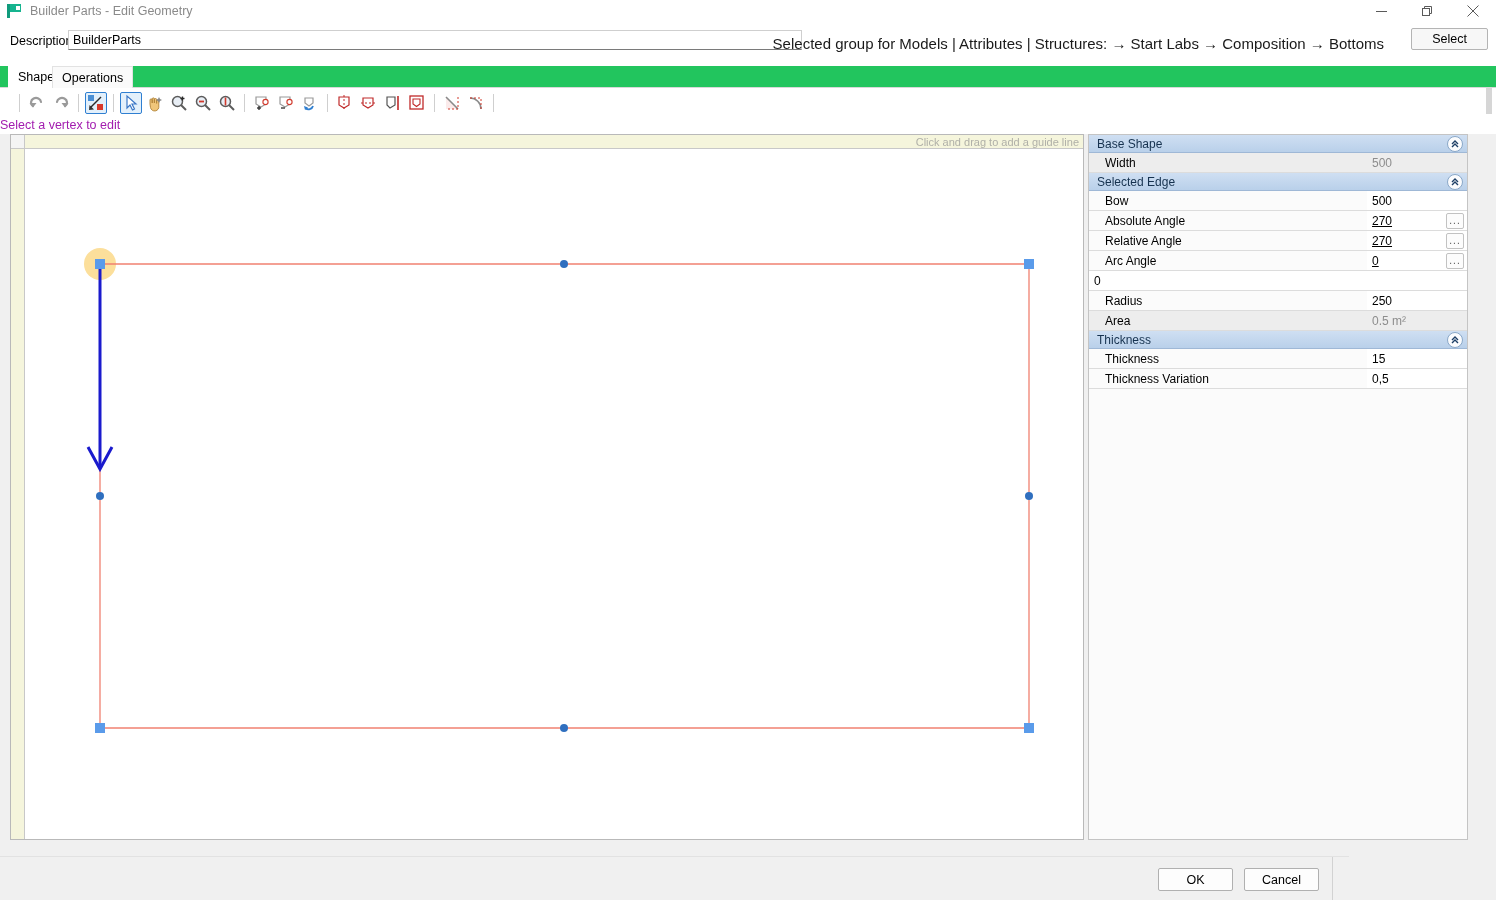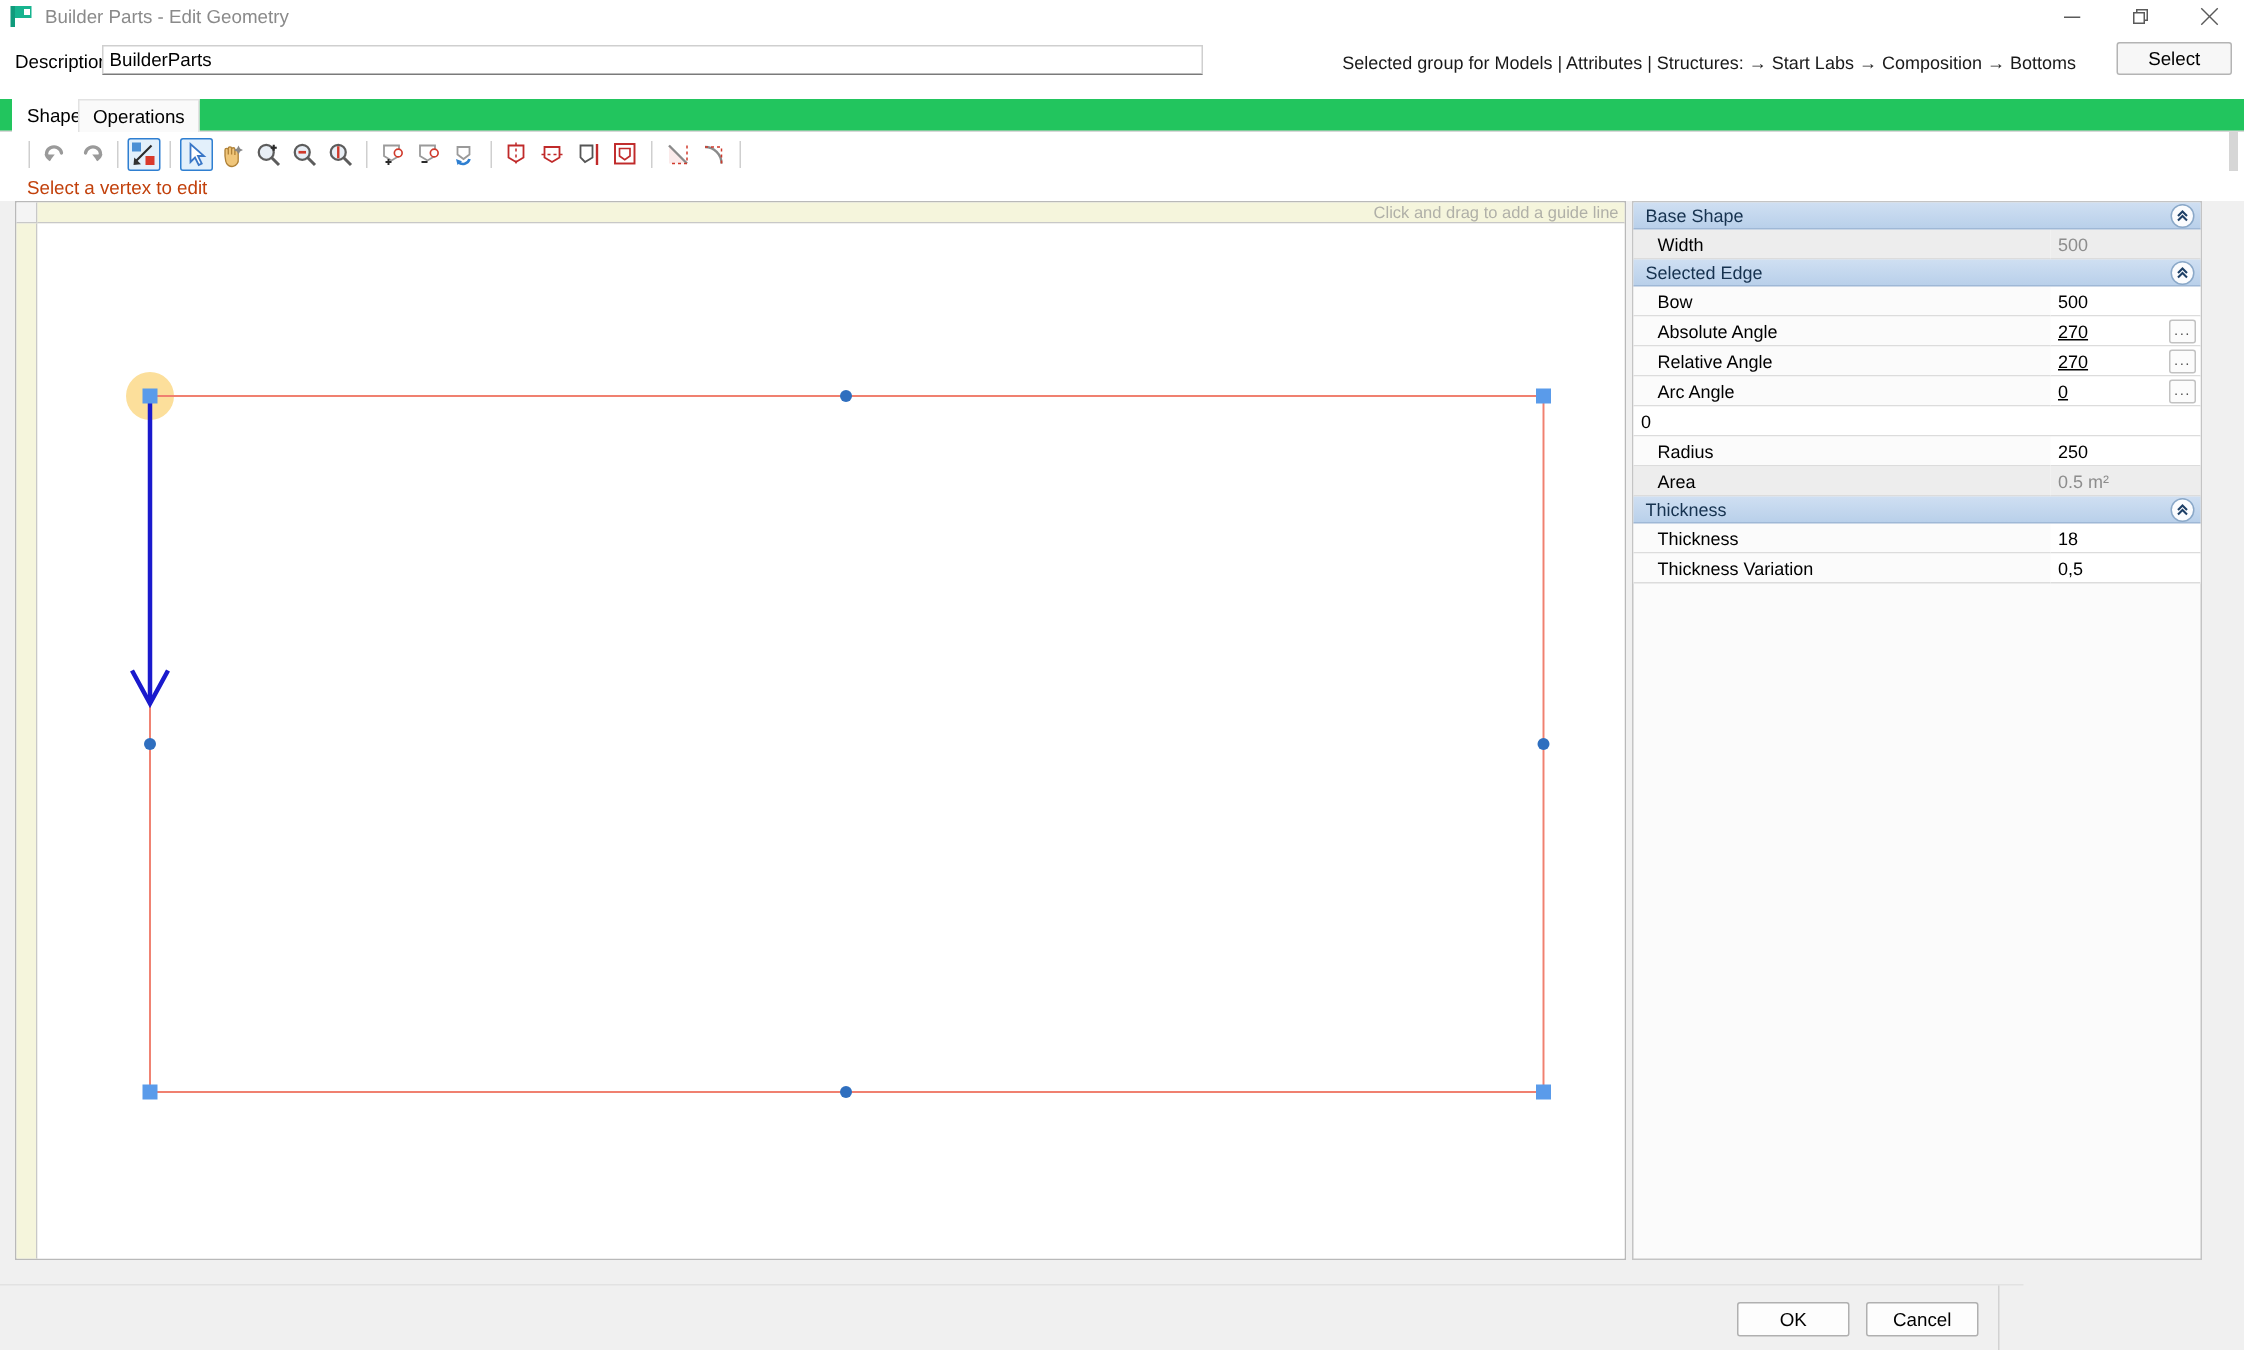--- a/index.html
+++ b/index.html
@@ -36,21 +36,21 @@
   
   #desc-row { position: absolute; left: 0; top: 22px; width: 1496px; height: 44px; background: #ffffff; }
   #desc-label { position: absolute; left: 10px; top: 12px; font-size: 12.5px; color: #000; }
   #desc-input {
     position: absolute; left: 68px; top: 8px; width: 734px; height: 20px;
     border: 1px solid #cfcfcf; border-bottom: 1px solid #7a7a7a;
     background: #ffffff; font-family: "Liberation Sans", sans-serif;
     font-size: 12.5px; padding: 1px 4px; color: #000; outline: none;
   }
   #breadcrumb {
-    position: absolute; right: 112px; top: 13px; font-size: 12px; color: #1a1a1a;
+    position: absolute; right: 112px; top: 13px; font-size: 15px; color: #1a1a1a;
     white-space: nowrap;
   }
   #select-btn {
     position: absolute; right: 8px; top: 6px; width: 77px; height: 22px;
     background: #f7f7f7; border: 1px solid #b4b4b4; border-radius: 2px;
     font-family: "Liberation Sans", sans-serif; font-size: 12.5px; color: #000;
     cursor: default;
   }
 
   
@@ -76,21 +76,21 @@
     width: 22px; height: 22px; margin: 0 1px;
     display: flex; align-items: center; justify-content: center;
     border: 1px solid transparent; border-radius: 2px; position: relative;
   }
   .tb-btn.sel { border: 1px solid #2f7fd1; background: #e3f0fb; }
   .tb-btn svg { display: block; }
 
   
   #statusline {
     position: absolute; left: 0; top: 118px; width: 1496px; height: 16px;
-    background: #ffffff; font-size: 12.5px; color: #c2410c; padding-left: 18px;
+    background: #ffffff; font-size: 12.5px; color: #a21caf; padding-left: 0;
   }
 
   
   #canvas-outer {
     position: absolute; left: 10px; top: 134px; width: 1074px; height: 706px;
     background: #ffffff; border: 1px solid #b9b9b9;
   }
   #ruler-corner {
     position: absolute; left: 0; top: 0; width: 14px; height: 14px;
     background: #f4f4f4; border-right: 1px solid #c8c8c8; border-bottom: 1px solid #c8c8c8;
@@ -452,21 +452,21 @@
     <span class="t">Thickness</span>
     <span class="collapse-btn">
       <svg width="10" height="10" viewBox="0 0 10 10">
         <polyline points="2,5 5,2 8,5" fill="none" stroke="#1d3f66" stroke-width="1.4"></polyline>
         <polyline points="2,8 5,5 8,8" fill="none" stroke="#1d3f66" stroke-width="1.4"></polyline>
       </svg>
     </span>
   </div>
   <div class="row">
     <div class="lbl">Thickness</div>
-    <div class="val">18</div>
+    <div class="val">15</div>
   </div>
   <div class="row">
     <div class="lbl">Thickness Variation</div>
     <div class="val">0,5</div>
   </div>
 </div>
 
 <div id="outer-vscroll">
   <div class="thumb"></div>
 </div>

